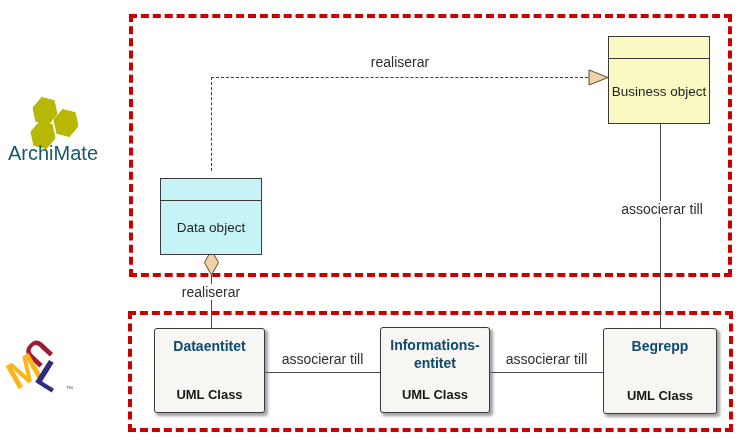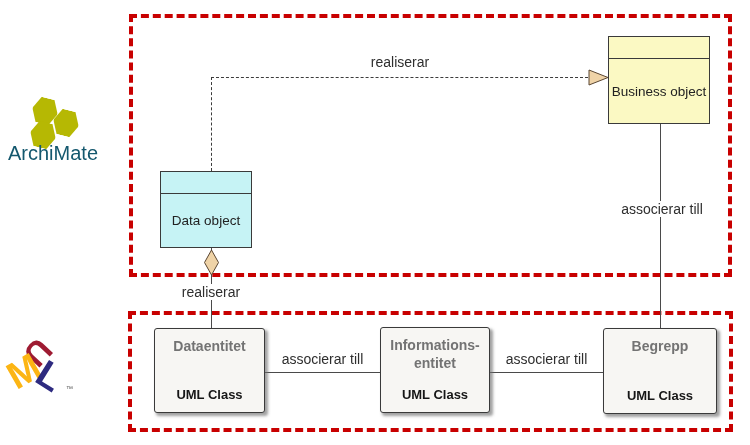--- a/index.html
+++ b/index.html
@@ -28,21 +28,21 @@
   .uml-m{left:8px;top:352px;font-size:38px;color:#fcb514;transform:rotate(-30deg);}
   .uml-l{left:38px;top:357px;font-size:38px;color:#2e2b80;transform:rotate(32deg);}
   .uml-tm{position:absolute;left:66px;top:385px;font-size:7px;color:#555;}
 
   
   .arch-box{position:absolute;border:1px solid #3a3a3a;box-sizing:border-box;
        display:flex;flex-direction:column;}
   .arch-box .band{height:21px;border-bottom:1px solid #3a3a3a;flex:0 0 auto;}
   .arch-box .body{flex:1;display:flex;align-items:center;justify-content:center;
        font-size:13.5px;color:#222;}
-  .data-object{left:160px;top:171px;width:92px;height:77px;background:#c6f3f5;}
+  .data-object{left:160px;top:178px;width:102px;height:77px;background:#c6f3f5;}
   .business-object{left:608px;top:36px;width:102px;height:88px;background:#fbf9c3;}
 
   
   .vline{position:absolute;border-left:1px solid #4a4a4a;width:0;}
   .hline{position:absolute;border-top:1px solid #4a4a4a;height:0;}
   .vdash{position:absolute;border-left:1px dashed #3c3c3c;width:0;}
   .hdash{position:absolute;border-top:1px dashed #3c3c3c;height:0;}
   .real-v{left:211px;top:77px;height:94px;}
   .real-h{left:211px;top:77px;width:377px;}
   .assoc-right{left:660px;top:114px;height:215px;}
@@ -60,21 +60,21 @@
   .lbl-aggregerar{left:158px;top:284px;width:106px;background:#ffffff;}
   .lbl-assoc-a{left:270px;top:351px;width:105px;}
   .lbl-assoc-b{left:493px;top:351px;width:107px;}
 
   
   .uml-box{position:absolute;background:#f7f6f3;border:1px solid #3a3a3a;
        border-radius:3px;box-sizing:border-box;
        box-shadow:2.5px 2.5px 3px rgba(110,110,110,0.65);
        display:flex;flex-direction:column;justify-content:space-between;
        align-items:center;padding:8px 3px 10px 3px;}
-  .uml-box .uml-title{font-size:14px;font-weight:bold;color:#737373;
+  .uml-box .uml-title{font-size:14px;font-weight:bold;color:#0c4a6e;
        text-align:center;white-space:pre-line;line-height:1.3;}
   .uml-box .uml-type{font-size:13px;font-weight:bold;color:#161616;text-align:center;}
   .box-dataentitet{left:154px;top:328px;width:111px;height:85px;}
   .box-informationsentitet{left:380px;top:327px;width:110px;height:86px;}
   .box-begrepp{left:603px;top:328px;width:114px;height:86px;gap:24px;}
 </style>
 </head>
 <body>
 
 <div class="canvas">

